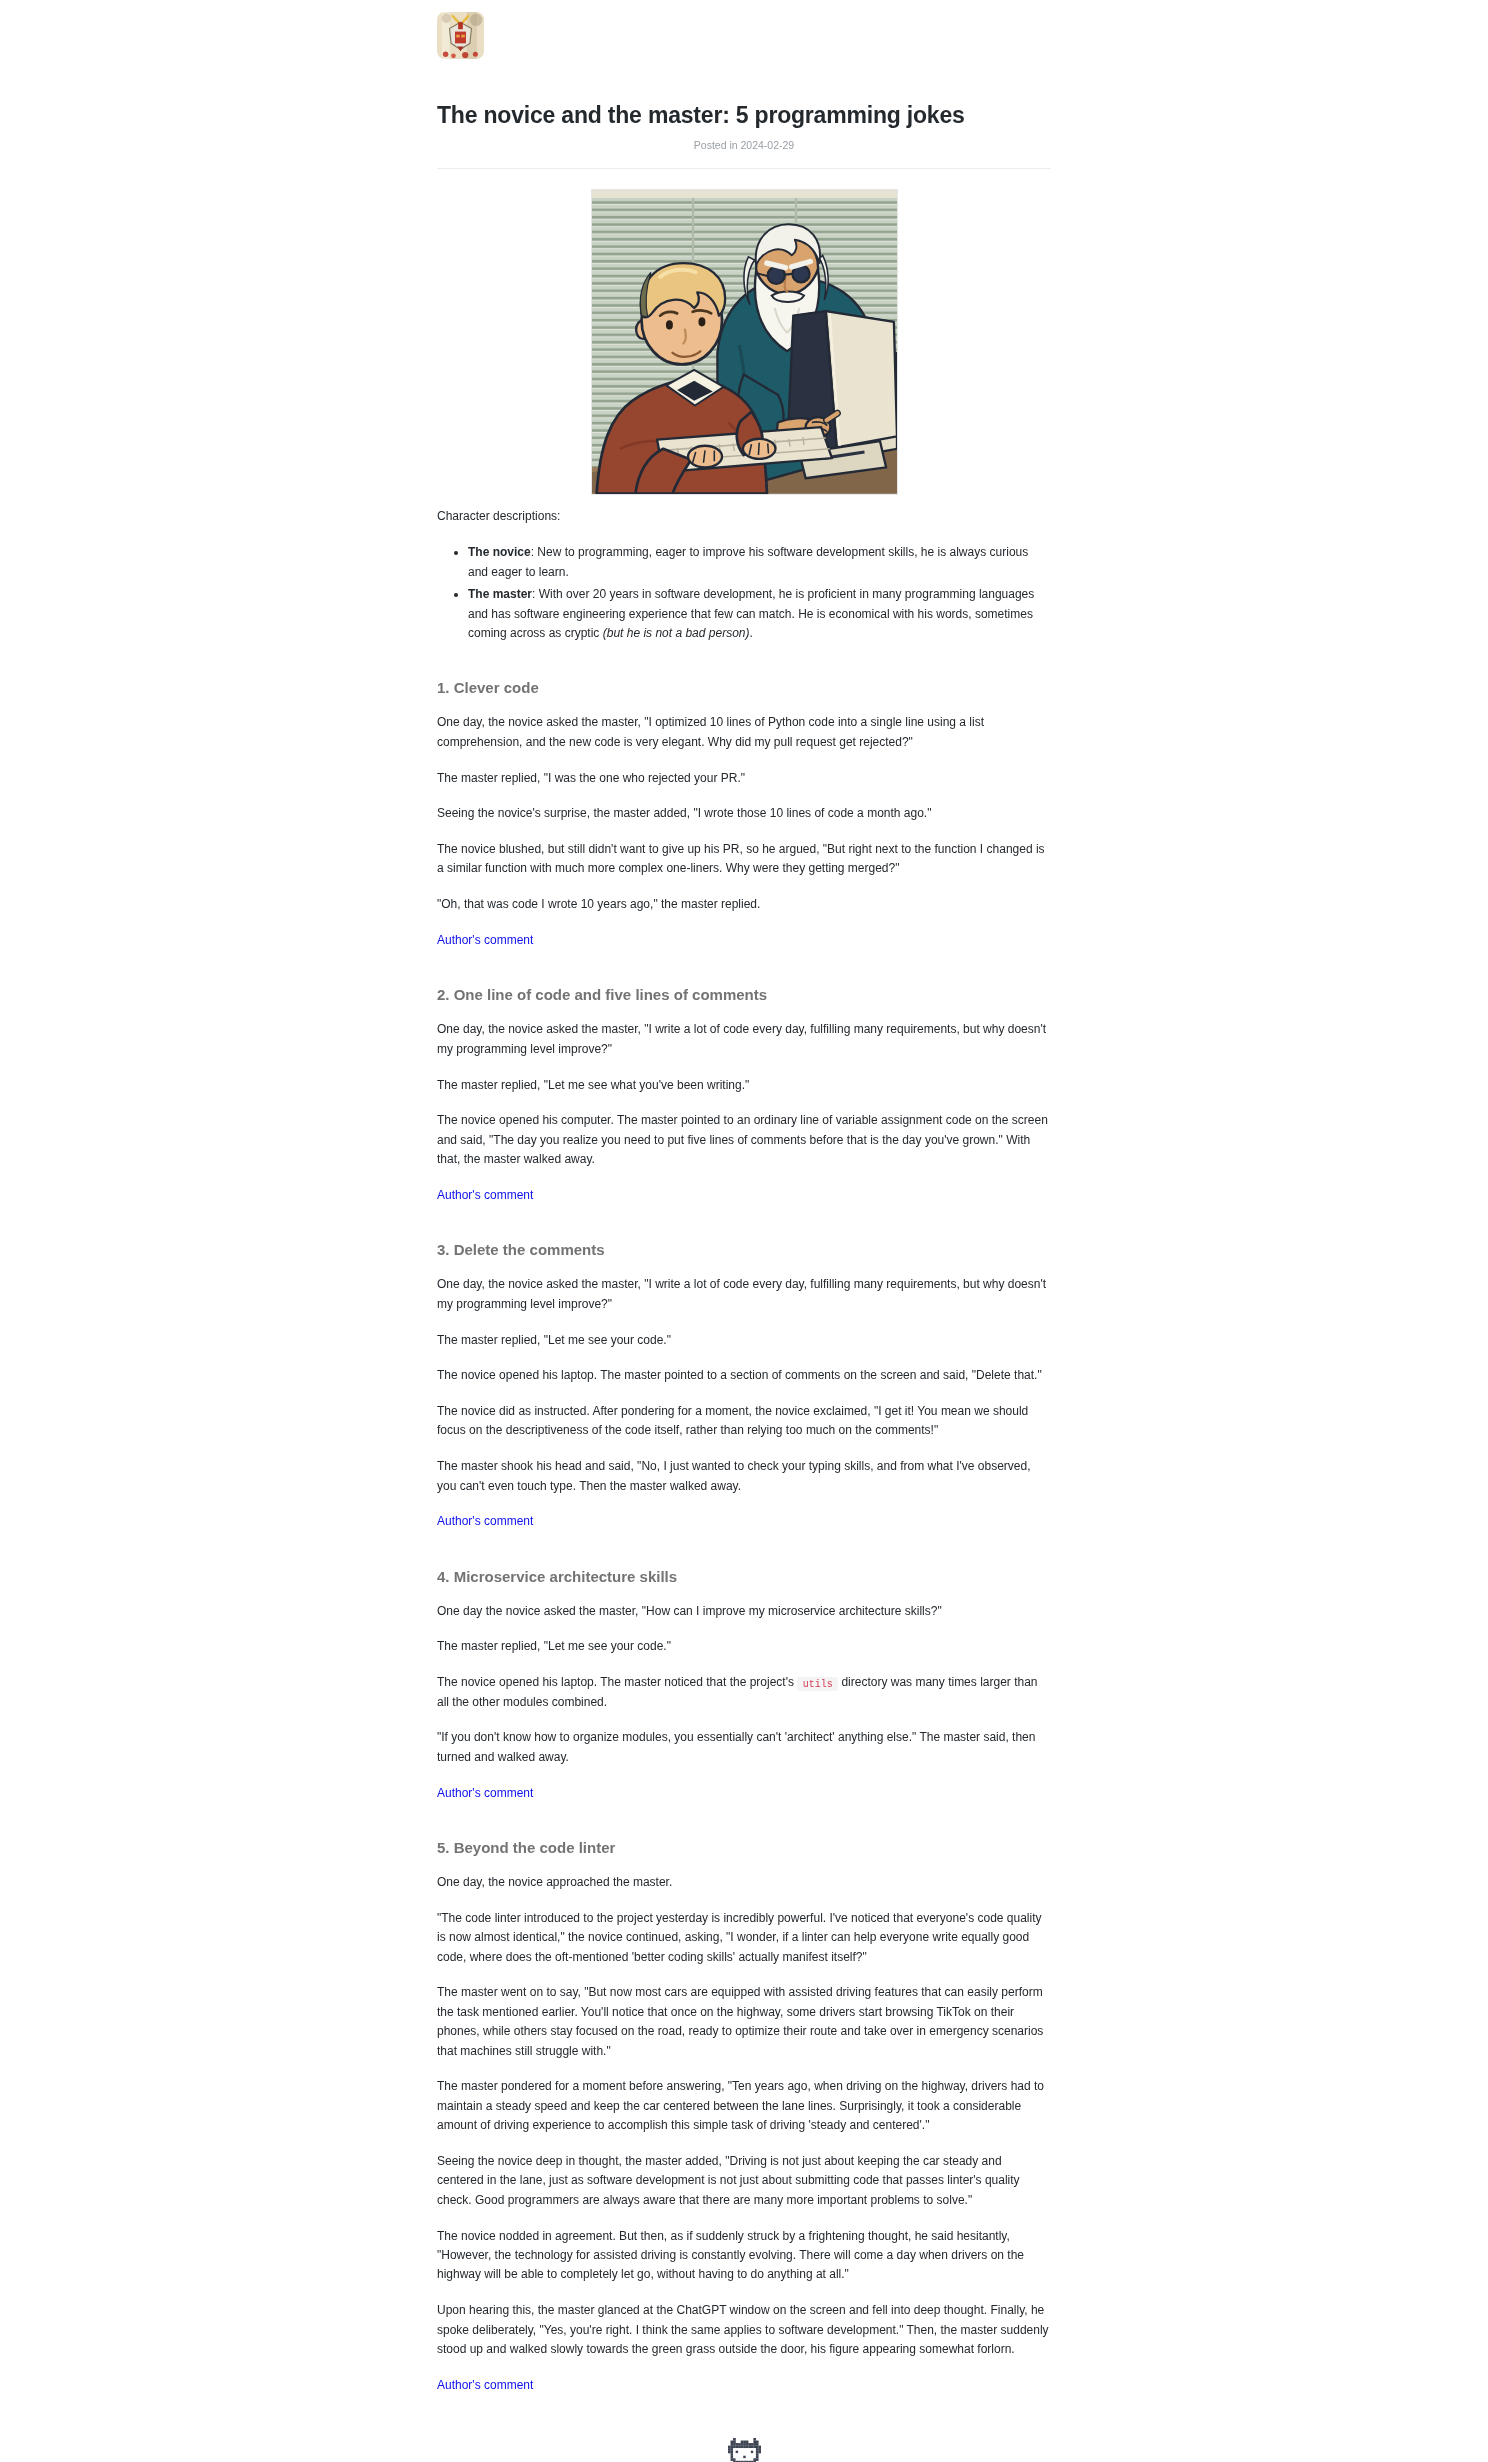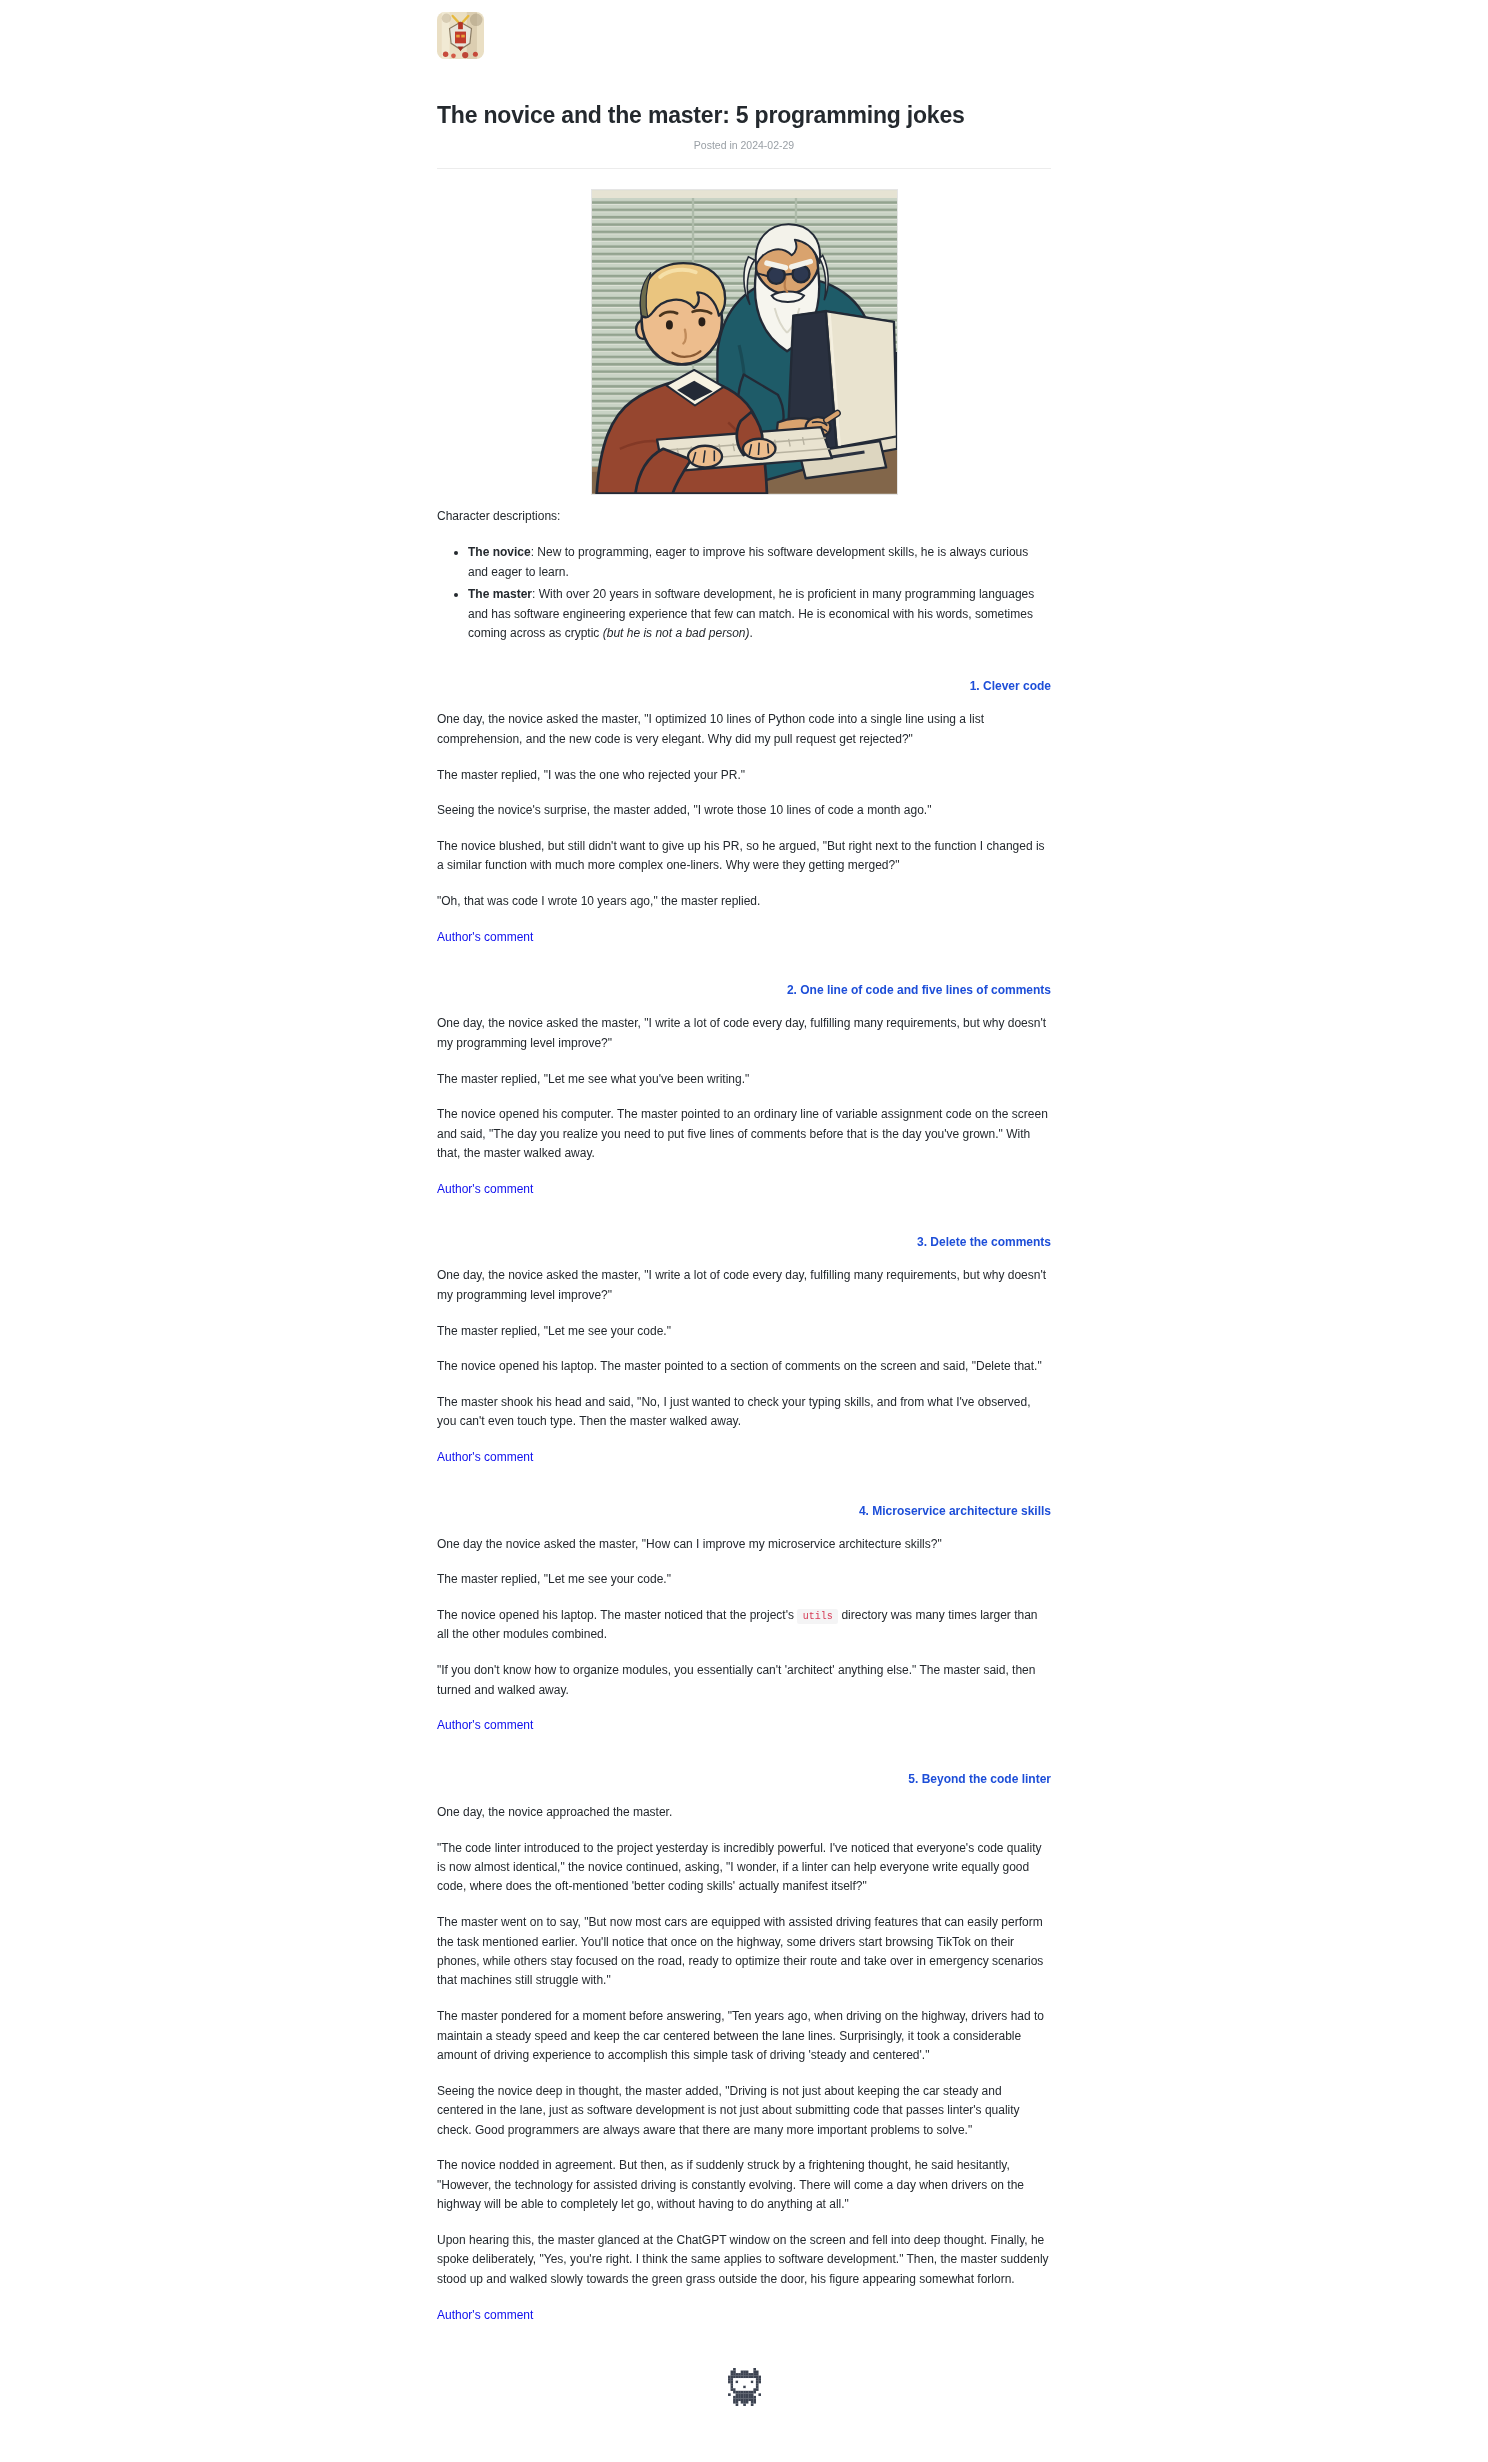--- a/index.html
+++ b/index.html
@@ -21,21 +21,21 @@
     font-weight: 700; color: #24292e; letter-spacing: -0.2px;
   }
   .posted { margin: 7.8px 0 14px; font-size: 10.5px; color: #9aa0a6; text-align: center; }
   hr.divider { border: none; border-top: 0.8px solid #ececec; margin: 0 0 20px; }
   figure.illustration { margin: 0 auto 12.4px; width: 307px; padding: 0; }
   figure.illustration svg { display: block; border: 0.8px solid #e5e5e5; background: #fff; }
   p, li { font-size: 12px; line-height: 1.62; color: #24292e; }
   p { margin: 0 0 16.3px; }
   ul.characters { margin: 0 0 16.3px; padding-left: 31px; }
   ul.characters li { margin: 0 0 3.1px; }
-  h2.section-heading { font-size: 12px; font-weight: 700; margin: 36px 0 17px; color: #1d4ed8; text-align: right; }
+  h2.section-heading { font-size: 15px; font-weight: 700; margin: 36px 0 17px; color: #737373; }
   a.author-link { color: var(--link, #0f10ee); text-decoration: none; cursor: pointer; }
   code.inline {
     font-family: "Liberation Mono", "DejaVu Sans Mono", monospace;
     font-size: 10px;
     color: var(--code_text, #d63a56);
     background: var(--code_bg, #f4f4f5);
     padding: 1.6px 5.4px; border-radius: 2.3px;
   }
   .comments { margin-top: 43px; text-align: center; }
   .comments .cat { display: inline-block; }
@@ -187,20 +187,21 @@
           <p>One day, the novice asked the master, "I write a lot of code every day, fulfilling many requirements, but why doesn't my programming level improve?"</p>
           <p>The master replied, "Let me see what you've been writing."</p>
           <p>The novice opened his computer. The master pointed to an ordinary line of variable assignment code on the screen and said, "The day you realize you need to put five lines of comments before that is the day you've grown." With that, the master walked away.</p>
           <p class="author-p"><a class="author-link" href="#">Author's comment</a></p>
         </section>
         <section>
           <h2 class="section-heading">3. Delete the comments</h2>
           <p>One day, the novice asked the master, "I write a lot of code every day, fulfilling many requirements, but why doesn't my programming level improve?"</p>
           <p>The master replied, "Let me see your code."</p>
           <p>The novice opened his laptop. The master pointed to a section of comments on the screen and said, "Delete that."</p>
+          <p>The novice did as instructed. After pondering for a moment, the novice exclaimed, "I get it! You mean we should focus on the descriptiveness of the code itself, rather than relying too much on the comments!"</p>
           <p>The master shook his head and said, "No, I just wanted to check your typing skills, and from what I've observed, you can't even touch type. Then the master walked away.</p>
           <p class="author-p"><a class="author-link" href="#">Author's comment</a></p>
         </section>
         <section>
           <h2 class="section-heading">4. Microservice architecture skills</h2>
           <p>One day the novice asked the master, "How can I improve my microservice architecture skills?"</p>
           <p>The master replied, "Let me see your code."</p>
           <p>The novice opened his laptop. The master noticed that the project's <code class="inline">utils</code> directory was many times larger than all the other modules combined.</p>
           <p>"If you don't know how to organize modules, you essentially can't 'architect' anything else." The master said, then turned and walked away.</p>
           <p class="author-p"><a class="author-link" href="#">Author's comment</a></p>

